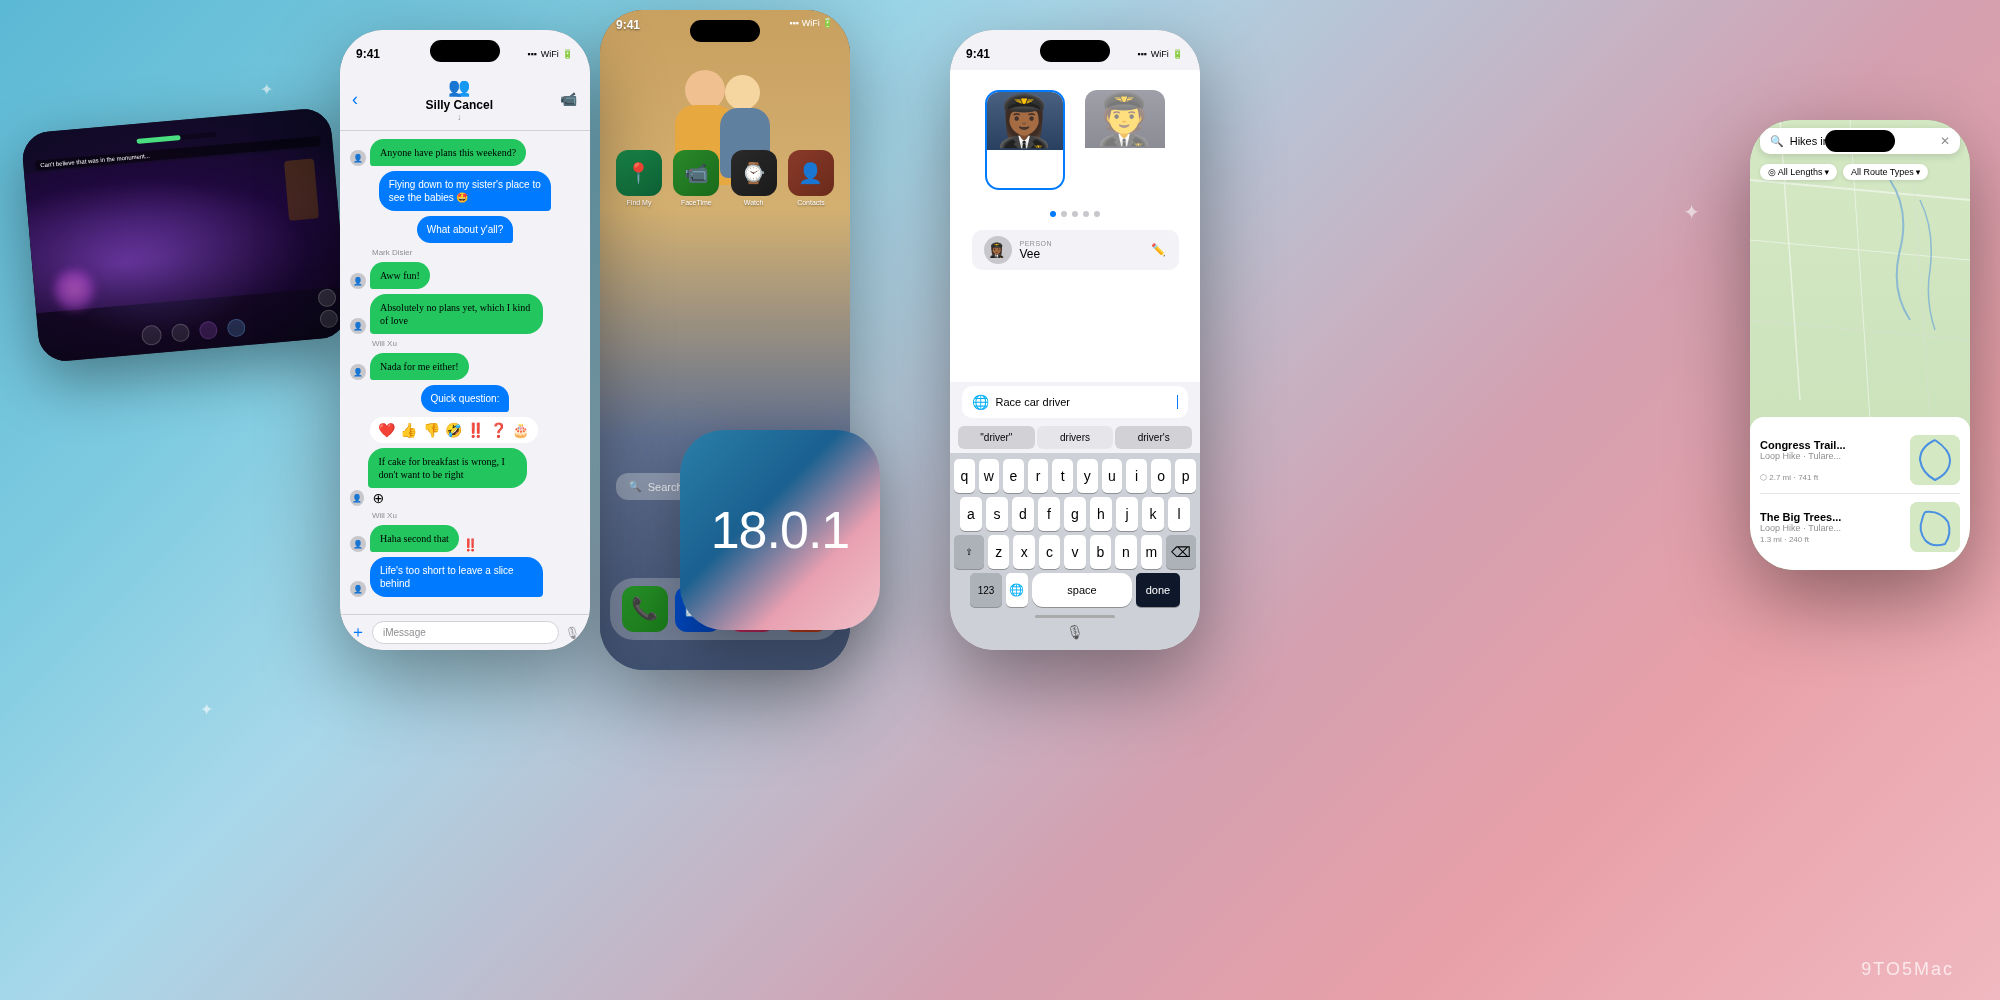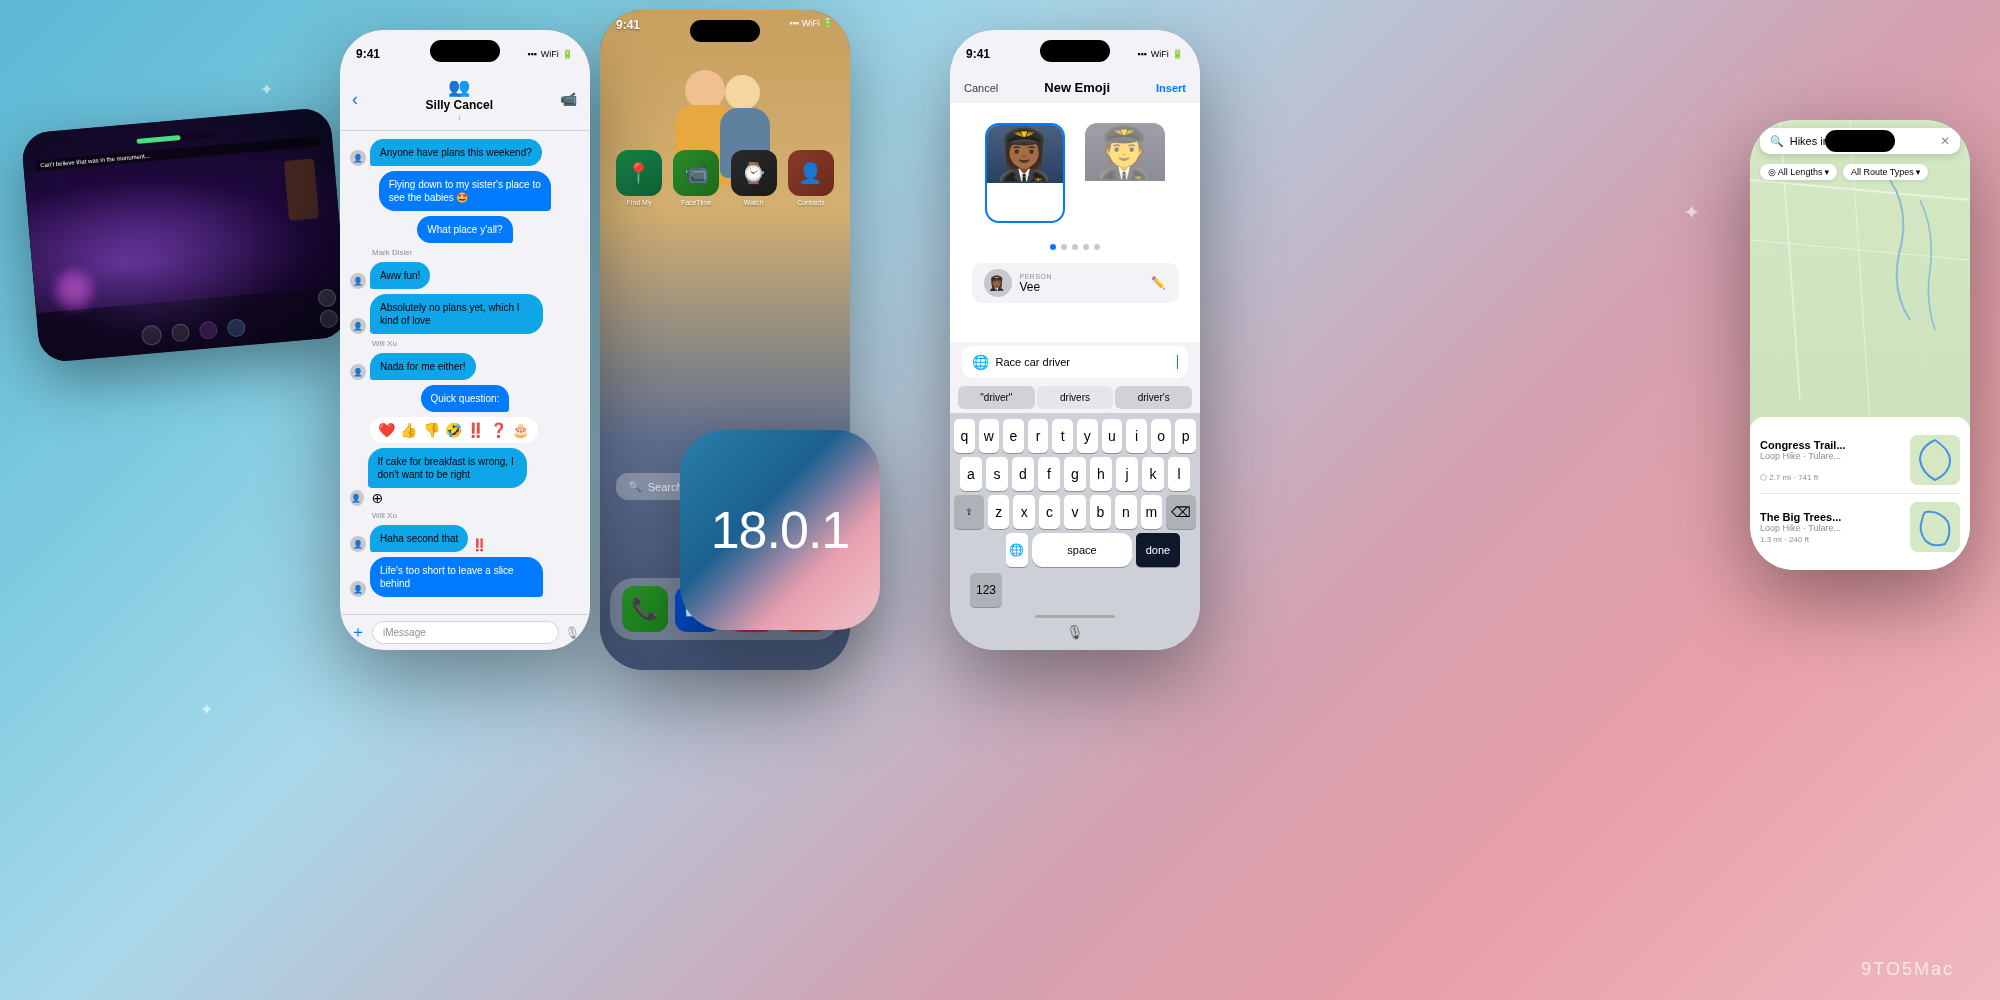--- a/index.html
+++ b/index.html
@@ -145,23 +145,24 @@
       background: #f2f2f7;
     }
     .msg-bubble {
       max-width: 75%;
       padding: 7px 10px;
       border-radius: 16px;
       font-size: 10px;
       line-height: 1.3;
     }
     .msg-received {
-      background: #0ea5e9;
+      background: #22c55e;
       align-self: flex-start;
       border-bottom-left-radius: 4px;
+      font-family: Liberation Serif, serif;
     }
     .msg-sent {
       background: #007aff;
       color: white;
       align-self: flex-end;
       border-bottom-right-radius: 4px;
     }
     .msg-avatar {
       width: 16px;
       height: 16px;
@@ -686,21 +687,21 @@
 
         <div class="msg-row">
           <div class="msg-avatar">👤</div>
           <div class="msg-bubble msg-received">Anyone have plans this weekend?</div>
         </div>
 
         <div class="msg-row sent">
           <div class="msg-bubble msg-sent">Flying down to my sister's place to see the babies 🤩</div>
         </div>
         <div class="msg-row sent">
-          <div class="msg-bubble msg-sent">What place y'all?</div>
+          <div class="msg-bubble msg-sent">What about y'all?</div>
         </div>
 
         <div style="font-size:8px;color:#8e8e93;margin-left:22px;">Mark Disler</div>
         <div class="msg-row">
           <div class="msg-avatar">👤</div>
           <div class="msg-bubble msg-received">Aww fun!</div>
         </div>
         <div class="msg-row">
           <div class="msg-avatar">👤</div>
           <div class="msg-bubble msg-received">Absolutely no plans yet, which I kind of love</div>
@@ -835,25 +836,20 @@
 
       <div class="phone-status-bar" style="background:#f2f2f7;">
         <span class="status-time">9:41</span>
         <div class="status-icons">
           <span>▪▪▪</span>
           <span>WiFi</span>
           <span>🔋</span>
         </div>
       </div>
 
-      <div class="emoji-header">
-        <span class="cancel-btn">Cancel</span>
-        <span class="header-title">New Emoji</span>
-        <span class="insert-btn">Insert</span>
-      </div>
 
       <div class="emoji-preview-area">
         <div class="emoji-figures">
 
           <div style="position:relative;">
             <div class="emoji-figure emoji-figure-selected">
               <div class="emoji-person-1">
                 👩🏾‍✈️
               </div>
             </div>
@@ -927,21 +923,21 @@
           <div class="key">z</div>
           <div class="key">x</div>
           <div class="key">c</div>
           <div class="key">v</div>
           <div class="key">b</div>
           <div class="key">n</div>
           <div class="key">m</div>
           <div class="key key-delete">⌫</div>
         </div>
         <div class="key-row">
-          <div class="key key-numbers" style="font-size:12px;margin-top:40px;">123</div>
+          <div class="key key-numbers" style="font-size:10px;">123</div>
           <div class="key" style="font-size:12px;">🌐</div>
           <div class="key key-space">space</div>
           <div class="key key-done">done</div>
         </div>
 
         <div style="display:flex;justify-content:center;padding:4px 0 2px;background:#cdd0d6;">
           <div style="width:80px;height:3px;background:#aaa;border-radius:2px;"></div>
         </div>
         <div style="display:flex;justify-content:center;padding:4px 0;">
           <span style="font-size:14px;color:#555;">🎙</span>

